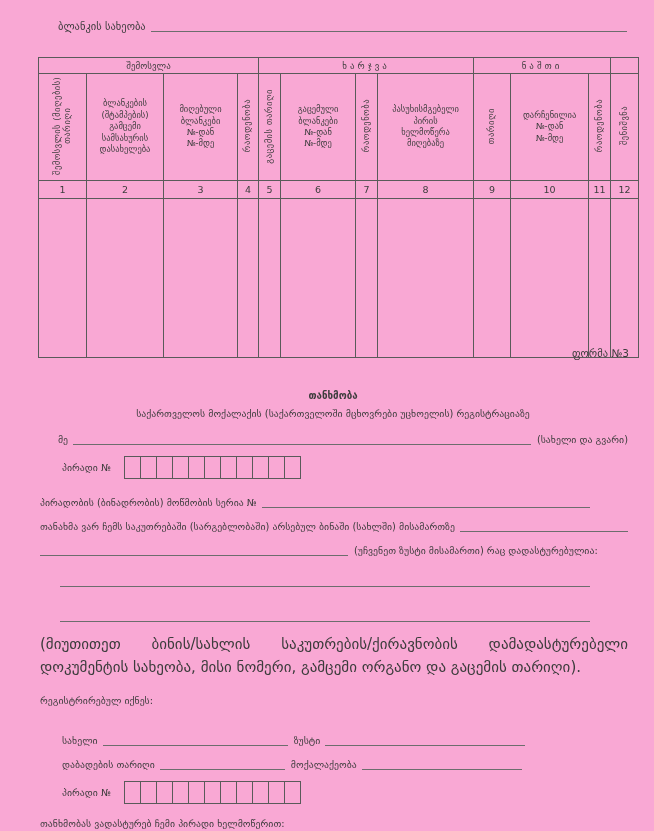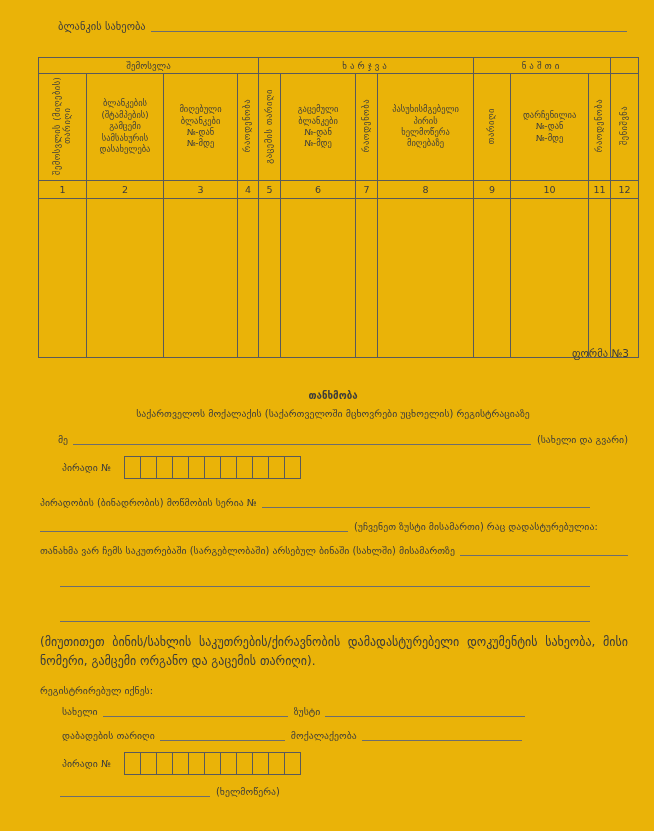--- a/index.html
+++ b/index.html
@@ -1,19 +1,19 @@
 <!DOCTYPE html>
 <html><head>
 <meta charset="utf-8">
 <style>
   html,body { margin:0; padding:0; }
   .page {
     position: relative;
     width: 654px; height: 831px;
-    background: #eab308;
+    background: #f9a8d4;
     font-family: "DejaVu Sans", sans-serif;
     color: #3c3c3c;
     overflow: hidden;
   }
   
   .toprow {
     position: absolute; left: 58px; right: 27px; top: 18px;
     display: flex; align-items: flex-end; font-size: 10.5px;
   }
   .toprow .lbl { white-space: nowrap; padding-right: 5px; }
@@ -62,23 +62,23 @@
     background: transparent;
   }
   .idbox:first-child { border-left: 1px solid #5a5a5a; }
   .series-row { margin-top: 15px; margin-left: 2px; }
   .series-row .u { margin-right: 38px; }
   .agree-row { margin-top: 10px; margin-left: 2px; }
   .addr-row { margin-top: 10px; margin-left: 2px; }
   .addr-row .u { flex: 0 0 308px; }
   .fl1 { margin-top: 17px; margin-left: 22px; margin-right: 38px; }
   .fl2 { margin-top: 21px; margin-left: 22px; margin-right: 38px; }
-  .note { margin-top: 11px; margin-left: 2px; font-size: 12px; line-height: 1.55; text-align: justify; }
+  .note { margin-top: 11px; margin-left: 2px; font-size: 15px; line-height: 1.55; text-align: justify; }
   .register-row { margin-top: 15px; margin-left: 2px; }
-  .names-row { margin-top: 7px; margin-left: 24px; }
+  .names-row { margin-top: 26px; margin-left: 24px; }
   .names-row .u1 { flex: 0 0 185px; }
   .names-row .u2 { flex: 0 0 200px; }
   .birth-row { margin-top: 10px; margin-left: 24px; }
   .birth-row .u1 { flex: 0 0 125px; }
   .birth-row .u2 { flex: 0 0 160px; }
   .confirm-row { margin-top: 14px; margin-left: 2px; }
   .sign-row { margin-top: 8px; margin-left: 22px; }
   .sign-row .u { flex: 0 0 150px; }
 </style>
 </head>
@@ -200,28 +200,28 @@
           <span class="idbox"></span>
           <span class="idbox"></span>
         </span>
     </div>
 
     <div class="row series-row">
       <span class="lbl">პირადობის (ბინადრობის) მოწმობის სერია №</span>
       <span class="u fill"></span>
     </div>
 
+    <div class="row agree-row">
+      <span class="lbl">თანახმა ვარ ჩემს საკუთრებაში (სარგებლობაში) არსებულ ბინაში (სახლში) მისამართზე</span>
+      <span class="u fill"></span>
+    </div>
+
     <div class="row addr-row">
       <span class="u"></span>
       <span class="lbl-l">(უჩვენეთ ზუსტი მისამართი) რაც დადასტურებულია:</span>
-    </div>
-
-    <div class="row agree-row">
-      <span class="lbl">თანახმა ვარ ჩემს საკუთრებაში (სარგებლობაში) არსებულ ბინაში (სახლში) მისამართზე</span>
-      <span class="u fill"></span>
     </div>
 
     <div class="u fl1"></div>
     <div class="u fl2"></div>
 
     <div class="note">(მიუთითეთ ბინის/სახლის საკუთრების/ქირავნობის დამადასტურებელი დოკუმენტის სახეობა, მისი ნომერი, გამცემი ორგანო და გაცემის თარიღი).</div>
 
     <div class="row register-row">
       <span class="lbl">რეგისტრირებულ იქნეს:</span>
     </div>
@@ -250,20 +250,23 @@
           <span class="idbox"></span>
           <span class="idbox"></span>
           <span class="idbox"></span>
           <span class="idbox"></span>
           <span class="idbox"></span>
           <span class="idbox"></span>
           <span class="idbox"></span>
         </span>
     </div>
 
+    <div class="row confirm-row">
+      <span class="lbl">თანხმობას ვადასტურებ ჩემი პირადი ხელმოწერით:</span>
+    </div>
 
     <div class="row sign-row">
       <span class="u"></span>
       <span class="lbl lbl-l">(ხელმოწერა)</span>
     </div>
 
   </div>
 
 </div>
 

